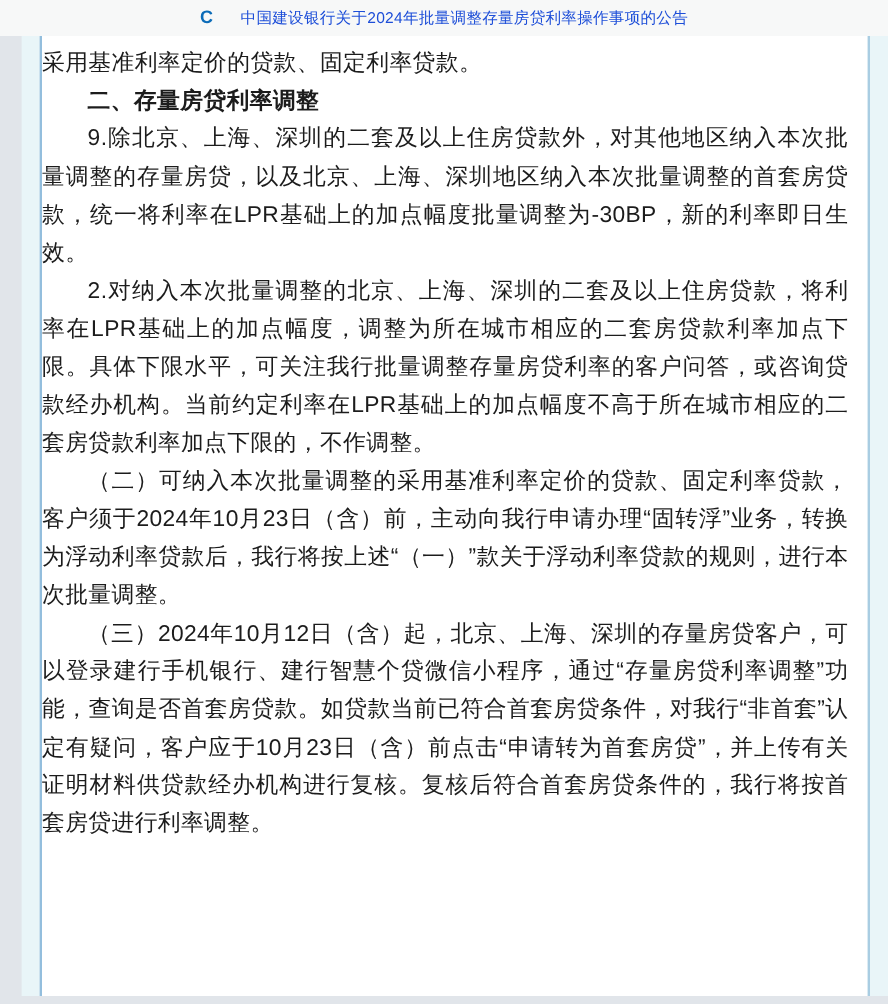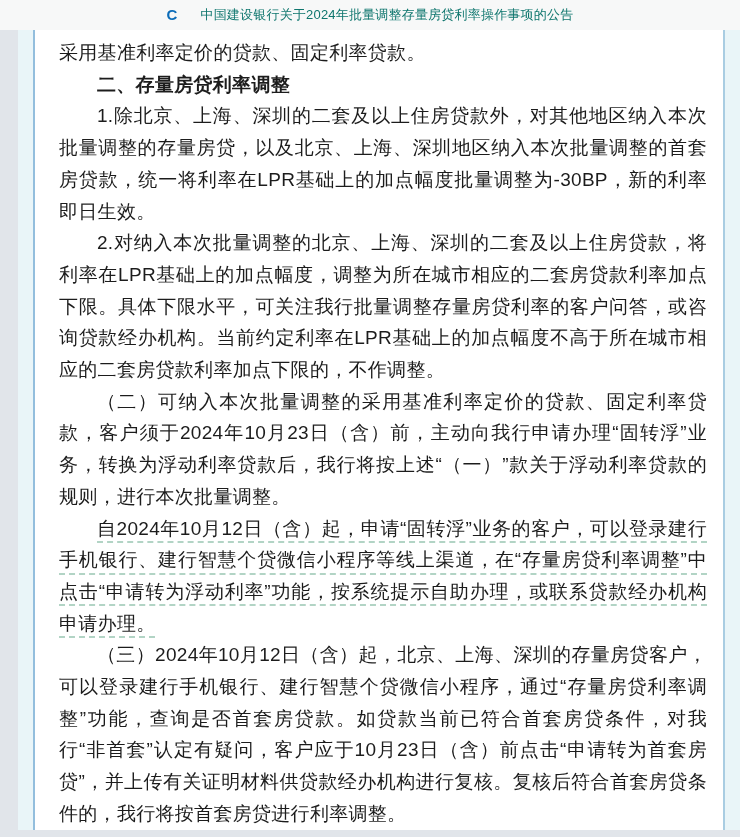--- a/index.html
+++ b/index.html
@@ -20,42 +20,42 @@
   }
   .logo {
     color: #0c6cb8;
     font-weight: 700;
     font-size: 15px;
     line-height: 1;
     transform: translateY(-1px);
   }
   .header-title {
     font-size: 13px;
-    color: #0f766e;
+    color: #1d4ed8;
     letter-spacing: 0.2px;
     margin-left: 16px;
   }
   
   .card-row {
     display: flex;
     height: 800px;
     background: #e1e5ea;
   }
   .left-gray { width: 18px; flex: none; }
   .card-outer {
     flex: 1;
     background: #e9f5f8;
     padding: 0 15px;
   }
   .card {
     background: #ffffff;
     height: 100%;
     border-left: 2px solid #93bedd;
     border-right: 2px solid #a9cde2;
-    padding: 7px 16px 10px 24px;
+    padding: 7px 16px 10px 0;
     overflow: hidden;
   }
   
   .para {
     font-size: 19px;
     line-height: 31.7px;
     color: #1c1c1c;
     text-align: justify;
     text-indent: 2em;
     letter-spacing: 0.3px;
@@ -78,21 +78,20 @@
   <span class="header-title">中国建设银行关于2024年批量调整存量房贷利率操作事项的公告</span>
 </div>
 
 <div class="card-row">
   <div class="left-gray"></div>
   <div class="card-outer">
     <div class="card">
       <div>
           <p class="para no-indent">采用基准利率定价的贷款、固定利率贷款。</p>
           <p class="para bold">二、存量房贷利率调整</p>
-          <p class="para">1.除北京、上海、深圳的二套及以上住房贷款外，对其他地区纳入本次批量调整的存量房贷，以及北京、上海、深圳地区纳入本次批量调整的首套房贷款，统一将利率在LPR基础上的加点幅度批量调整为-30BP，新的利率即日生效。</p>
+          <p class="para">9.除北京、上海、深圳的二套及以上住房贷款外，对其他地区纳入本次批量调整的存量房贷，以及北京、上海、深圳地区纳入本次批量调整的首套房贷款，统一将利率在LPR基础上的加点幅度批量调整为-30BP，新的利率即日生效。</p>
           <p class="para">2.对纳入本次批量调整的北京、上海、深圳的二套及以上住房贷款，将利率在LPR基础上的加点幅度，调整为所在城市相应的二套房贷款利率加点下限。具体下限水平，可关注我行批量调整存量房贷利率的客户问答，或咨询贷款经办机构。当前约定利率在LPR基础上的加点幅度不高于所在城市相应的二套房贷款利率加点下限的，不作调整。</p>
           <p class="para">（二）可纳入本次批量调整的采用基准利率定价的贷款、固定利率贷款，客户须于2024年10月23日（含）前，主动向我行申请办理“固转浮”业务，转换为浮动利率贷款后，我行将按上述“（一）”款关于浮动利率贷款的规则，进行本次批量调整。</p>
-          <p class="para dashed">自2024年10月12日（含）起，申请“固转浮”业务的客户，可以登录建行手机银行、建行智慧个贷微信小程序等线上渠道，在“存量房贷利率调整”中点击“申请转为浮动利率”功能，按系统提示自助办理，或联系贷款经办机构申请办理。</p>
           <p class="para">（三）2024年10月12日（含）起，北京、上海、深圳的存量房贷客户，可以登录建行手机银行、建行智慧个贷微信小程序，通过“存量房贷利率调整”功能，查询是否首套房贷款。如贷款当前已符合首套房贷条件，对我行“非首套”认定有疑问，客户应于10月23日（含）前点击“申请转为首套房贷”，并上传有关证明材料供贷款经办机构进行复核。复核后符合首套房贷条件的，我行将按首套房贷进行利率调整。</p>
         </div>
     </div>
   </div>
 </div>
 
 </body></html>

